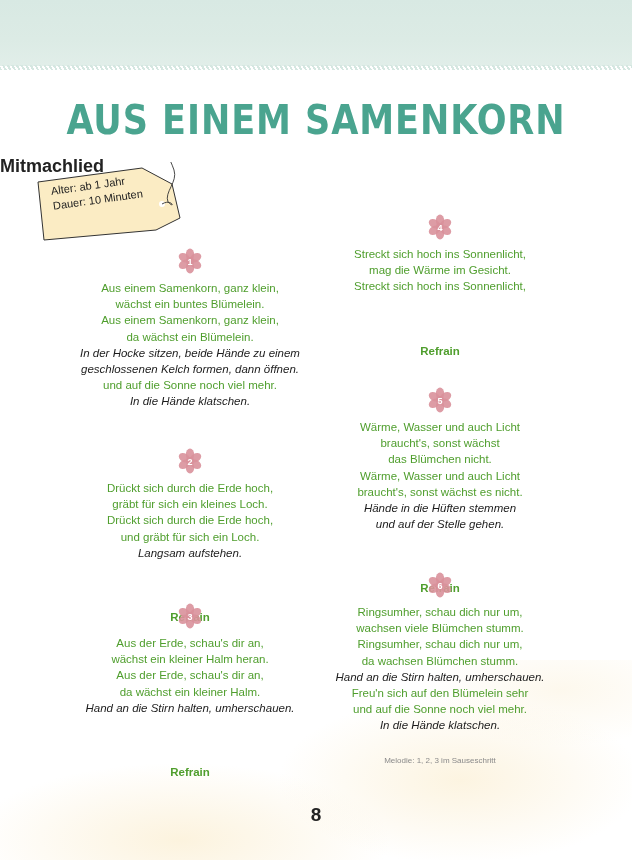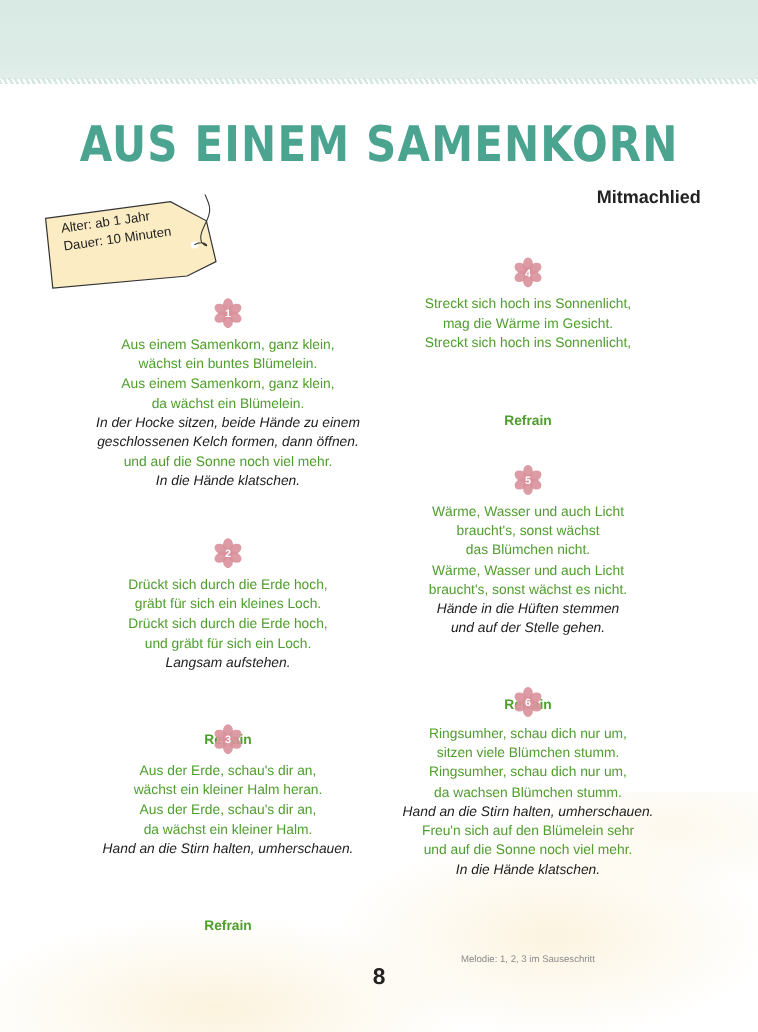--- a/index.html
+++ b/index.html
@@ -9,36 +9,36 @@
   .top-band::after { content:""; position:absolute; left:0; bottom:-4px; width:100%; height:5px;
     background: repeating-linear-gradient(60deg, #d5e7e1 0 2px, transparent 2px 4px); }
   .bottom-wash { position:absolute; left:0; bottom:0; width:632px; height:200px;
     background:
       radial-gradient(ellipse 260px 120px at 460px 120px, rgba(250,235,200,0.55), rgba(255,255,255,0) 70%),
       radial-gradient(ellipse 300px 110px at 180px 180px, rgba(250,235,200,0.6), rgba(255,255,255,0) 70%),
       radial-gradient(ellipse 200px 80px at 560px 30px, rgba(250,238,210,0.4), rgba(255,255,255,0) 70%); }
   .title { position:absolute; left:0; top:96px; width:632px; text-align:center;
     font-family:"DejaVu Sans", sans-serif; font-weight:bold; font-size:41px; letter-spacing:1px;
     color:#4aa48f; font-stretch:condensed; transform:scaleX(0.95); }
-  .subtitle { position:absolute; left:0; top:156px; width:584px; text-align:right;
-    font-family:"Liberation Sans", sans-serif; font-size:15px; font-weight:bold; color:#222; }
+  .subtitle { position:absolute; left:0; top:156px; width:584px; text-align:left;
+    font-family:"Liberation Sans", sans-serif; font-size:18px; font-weight:bold; color:#222; }
   .tag { position:absolute; left:36px; top:162px; width:160px; height:76px; }
   .tag svg { position:absolute; left:0; top:0; }
   .tag-text { position:absolute; left:14px; top:22px; transform:rotate(-8deg); transform-origin:left top;
     font-family:"Liberation Sans", sans-serif; font-size:11px; color:#222; line-height:15px; }
   .col { position:absolute; width:280px; text-align:center;
     font-family:"Liberation Sans", sans-serif; font-size:11.5px; line-height:16.2px; }
   .col-left { left:50px; }
   .col-right { left:300px; }
   .verse { position:absolute; left:0; width:280px; }
   .flower { display:block; margin:0 auto 6px; width:26px; height:26px; }
   .g { color:#4f9e2d; }
   .i { color:#1c1c1c; font-style:italic; }
   .rf { color:#4f9e2d; font-weight:bold;margin-top:48px; }
-  .melody { position:absolute; left:300px; top:795px; width:280px; text-align:center;
+  .melody { position:absolute; left:300px; top:756px; width:280px; text-align:center;
     font-family:"Liberation Sans", sans-serif; font-size:8px; color:#8a8a8a; }
   .page-num { position:absolute; left:0; top:804px; width:632px; text-align:center;
     font-family:"Liberation Sans", sans-serif; font-weight:bold; font-size:19px; color:#222; }
 </style>
 </head>
 <body>
 
 <div class="top-band"></div>
 <div class="bottom-wash"></div>
 
@@ -158,21 +158,21 @@
         <ellipse cx="13" cy="6.5" rx="4.2" ry="6" fill="#d9919b" opacity="0.9" transform="rotate(0 13 13)"></ellipse>
         <ellipse cx="13" cy="6.5" rx="4.2" ry="6" fill="#d9919b" opacity="0.9" transform="rotate(60 13 13)"></ellipse>
         <ellipse cx="13" cy="6.5" rx="4.2" ry="6" fill="#d9919b" opacity="0.9" transform="rotate(120 13 13)"></ellipse>
         <ellipse cx="13" cy="6.5" rx="4.2" ry="6" fill="#d9919b" opacity="0.9" transform="rotate(180 13 13)"></ellipse>
         <ellipse cx="13" cy="6.5" rx="4.2" ry="6" fill="#d9919b" opacity="0.9" transform="rotate(240 13 13)"></ellipse>
         <ellipse cx="13" cy="6.5" rx="4.2" ry="6" fill="#d9919b" opacity="0.9" transform="rotate(300 13 13)"></ellipse>
         <circle cx="13" cy="13" r="4" fill="#d9919b"></circle>
         <text x="13" y="16.5" text-anchor="middle" font-size="9" font-weight="bold" fill="#fff" font-family="Liberation Sans, sans-serif">6</text>
       </svg>
       <div class="g">Ringsumher, schau dich nur um,</div>
-      <div class="g">sitzen viele Blümchen stumm.</div>
+      <div class="g">wachsen viele Blümchen stumm.</div>
       <div class="g">Ringsumher, schau dich nur um,</div>
       <div class="g">da wachsen Blümchen stumm.</div>
       <div class="i">Hand an die Stirn halten, umherschauen.</div>
       <div class="g">Freu'n sich auf den Blümelein sehr</div>
       <div class="g">und auf die Sonne noch viel mehr.</div>
       <div class="i">In die Hände klatschen.</div>
     </div>
 </div>
 
 <div class="melody">Melodie: 1, 2, 3 im Sauseschritt</div>

